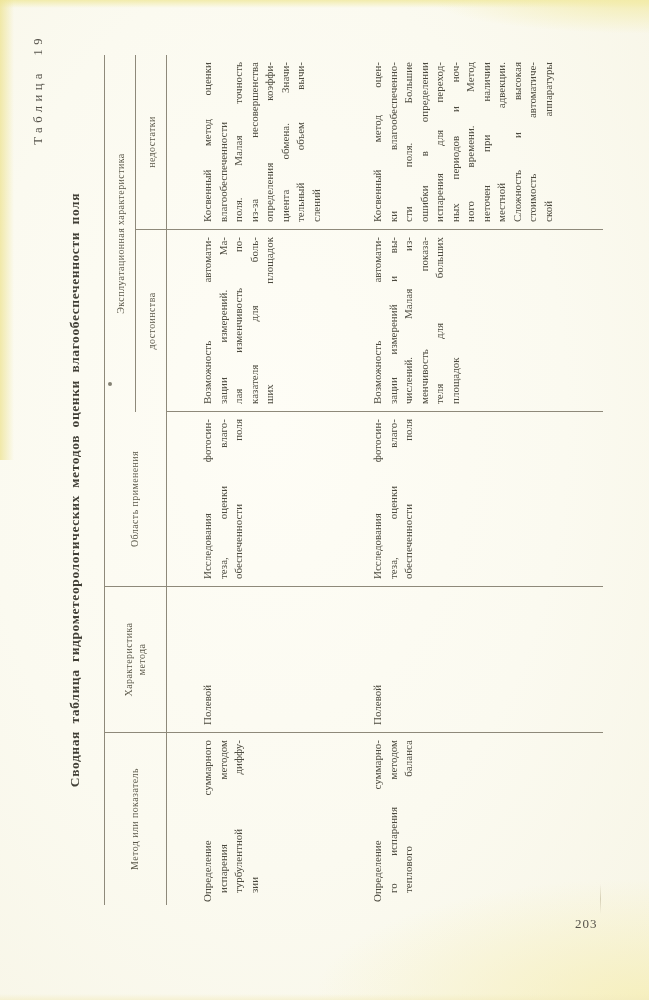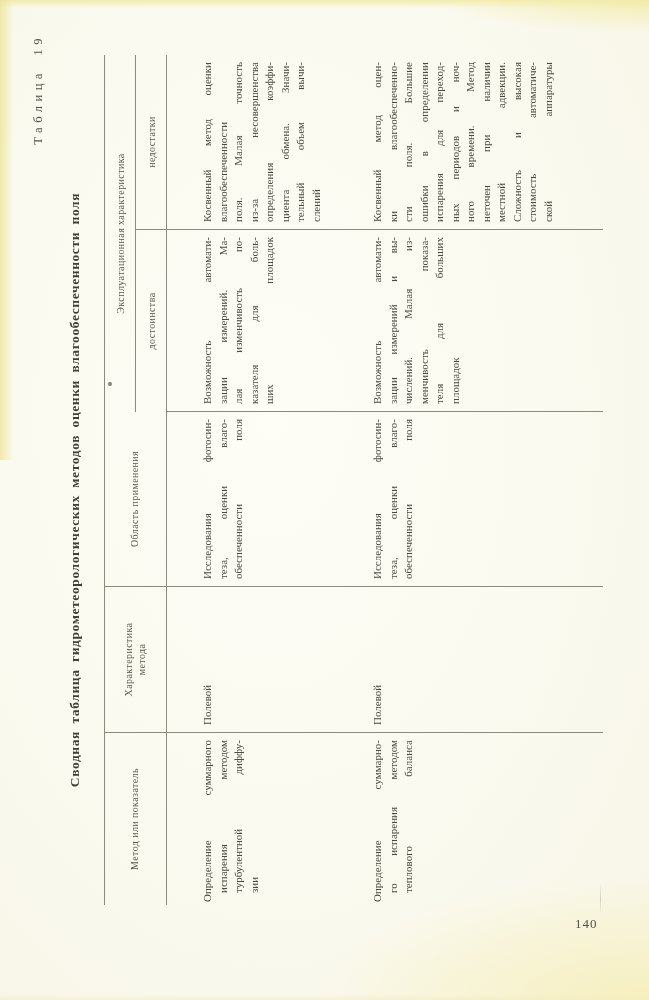--- a/index.html
+++ b/index.html
@@ -232,15 +232,15 @@
           </div>
         </div>
 
       </div>
     </div>
   </div>
 
   <div class="ink-speck"></div>
   <div class="paper-crease"></div>
 
-  <div class="page-number">140</div>
+  <div class="page-number">203</div>
 
 </div>
 
 </body></html>

